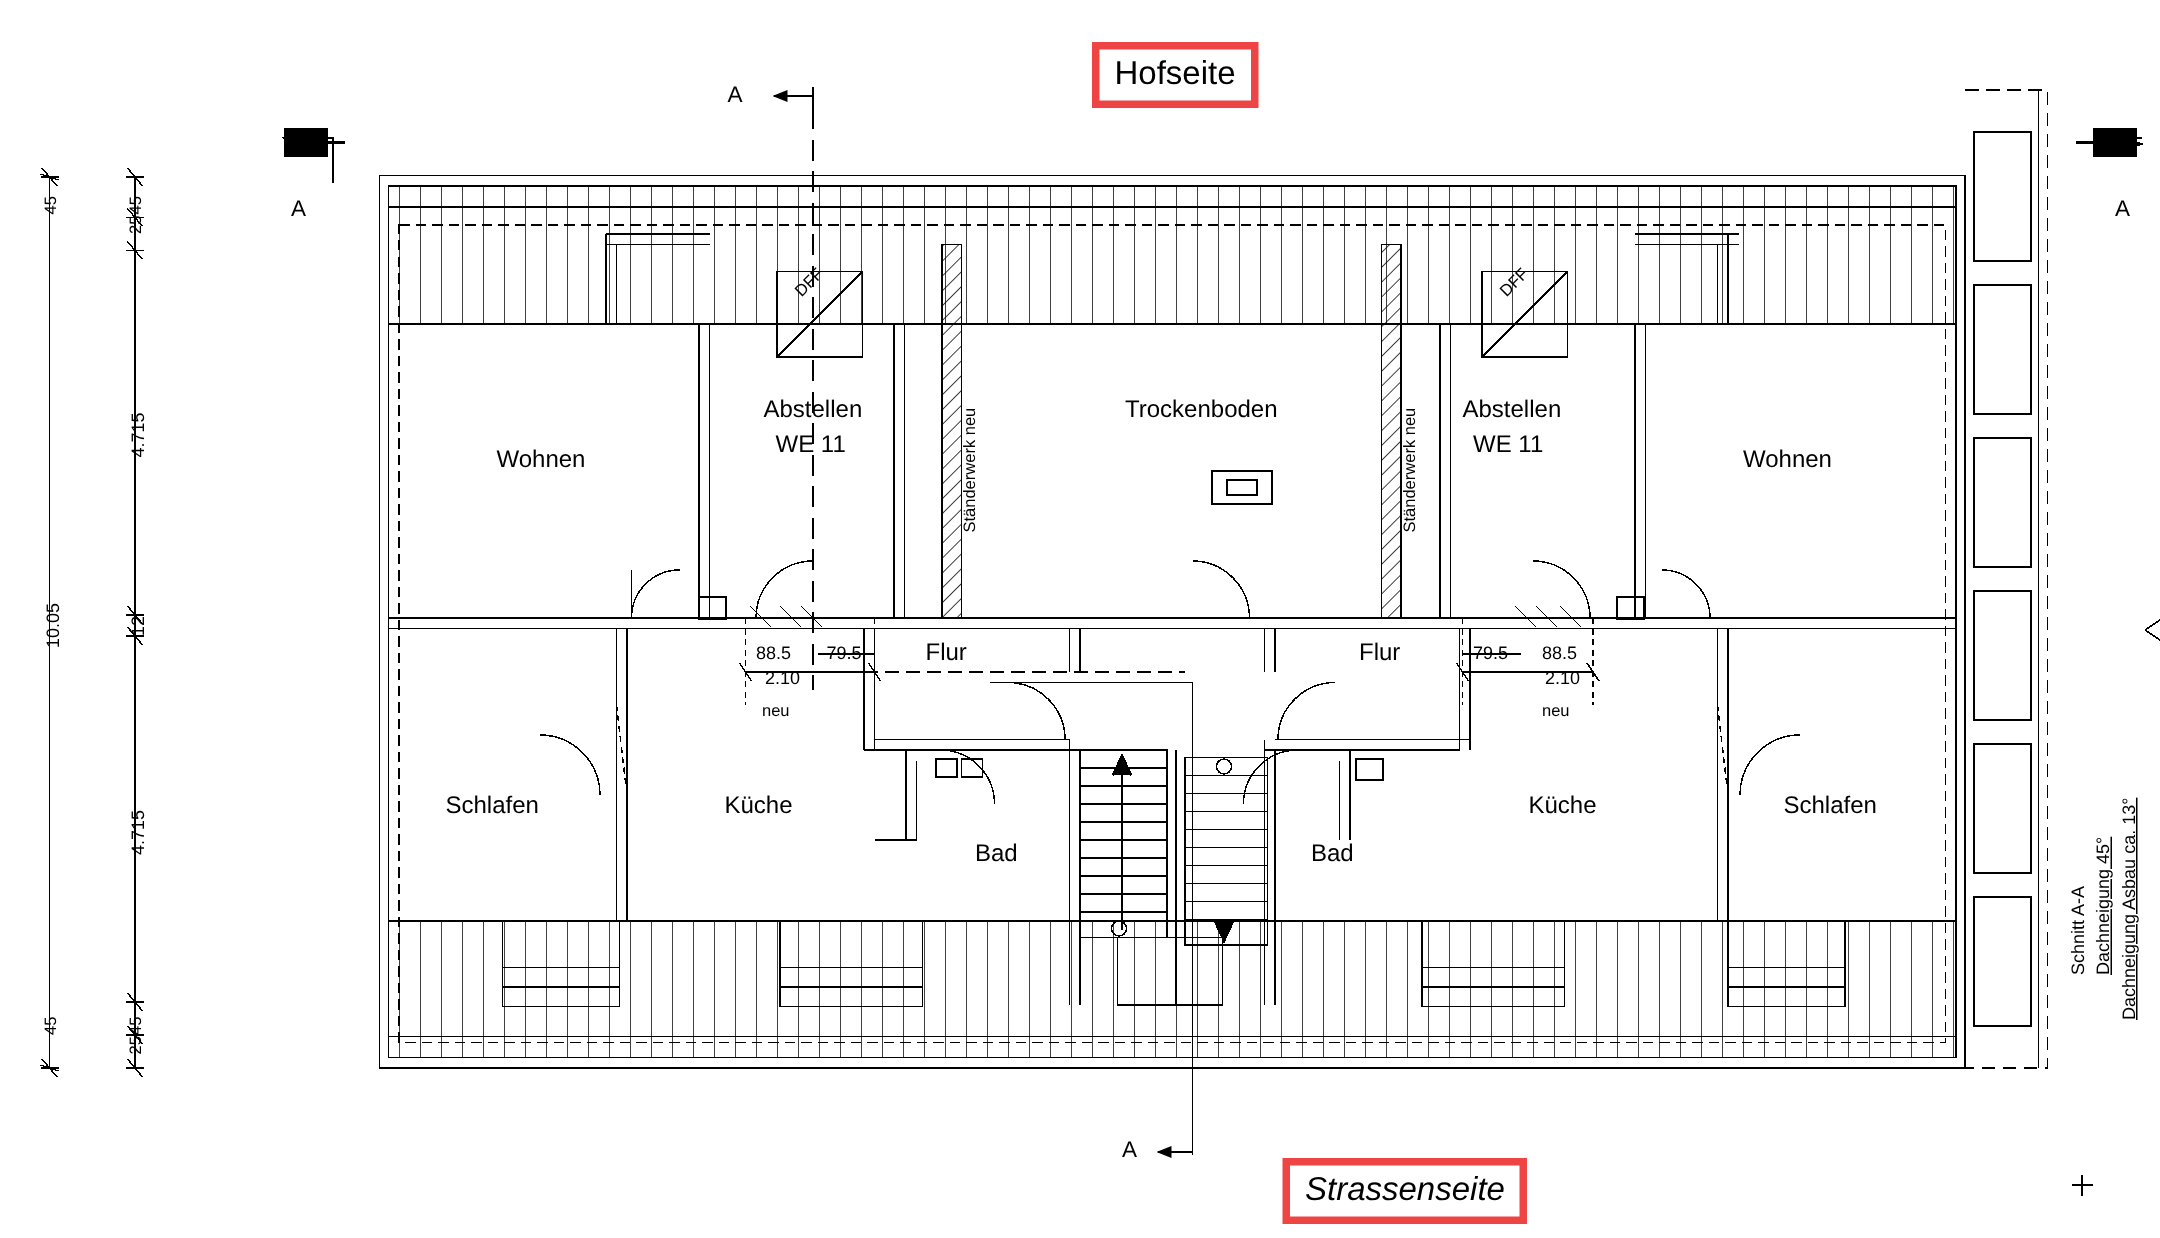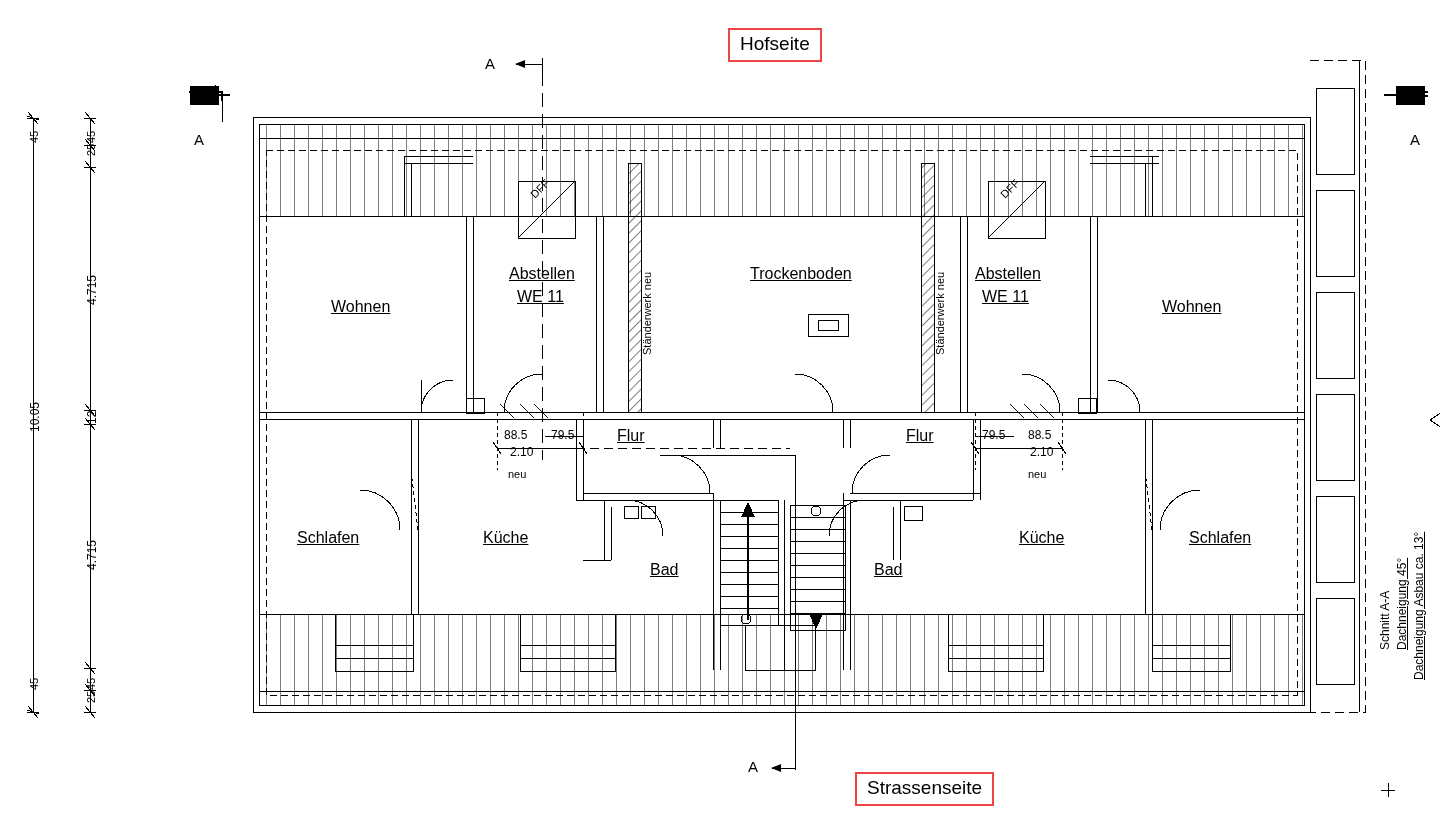--- a/index.html
+++ b/index.html
@@ -1,24 +1,24 @@
 <!DOCTYPE html>
 <html><head>
 <meta charset="utf-8">
 <style>
   html,body{margin:0;padding:0;background:#ffffff;}
   body{width:1440px;height:825px;position:relative;overflow:hidden;
        font-family:"Liberation Sans", sans-serif;color:#000;}
   #plan{position:absolute;left:0;top:0;width:1440px;height:825px;}
   .lbl{position:absolute;font-family:"Liberation Sans",sans-serif;color:#000;
        white-space:nowrap;}
-  .room{font-size:16px;text-decoration:underline;}
+  .room{font-size:16px;}
   .small{font-size:11px;}
   .dim{font-size:10px;}
-  .boxed{border:2px solid #ef4444;padding:3px 10px 5px 10px;font-size:19px;background:#fff;}
+  .boxed{border:5px solid #ef4444;padding:3px 10px 5px 10px;font-size:22px;background:#fff;}
 </style>
 </head>
 <body>
 
 <svg id="plan" viewBox="0 0 1440 825">
   <defs>
     <pattern id="hatch" width="7" height="7" patternUnits="userSpaceOnUse" patternTransform="rotate(45)">
       <line x1="0" y1="0" x2="0" y2="7" stroke="#000" stroke-width="1"></line>
     </pattern>
     <pattern id="roofH" width="14" height="10" patternUnits="userSpaceOnUse">
@@ -239,21 +239,21 @@
       </g>
       <path d="M500,404 L514,418 M520,404 L534,418 M534,404 L548,418" stroke-width="0.9"></path>
       <path d="M1024,404 L1038,418 M1040,404 L1054,418 M1010,404 L1024,418" stroke-width="0.9"></path>
     </g>
 
     <path d="M1381,790 L1395,790 M1388,783 L1388,797"></path>
   </g>
 </svg>
 
 <div class="lbl boxed" style="left:728px;top:28px;">Hofseite</div>
-<div class="lbl boxed" style="left:855px;top:772px;">Strassenseite</div>
+<div class="lbl boxed" style="left:855px;top:772px;font-style:italic;">Strassenseite</div>
 
 <div class="lbl room" style="left:331px;top:298px;">Wohnen</div>
 <div class="lbl room" style="left:509px;top:265px;">Abstellen</div>
 <div class="lbl room" style="left:517px;top:288px;">WE 11</div>
 <div class="lbl room" style="left:725px;top:265px;margin-left:25px;">Trockenboden</div>
 <div class="lbl room" style="left:975px;top:265px;">Abstellen</div>
 <div class="lbl room" style="left:982px;top:288px;">WE 11</div>
 <div class="lbl room" style="left:1162px;top:298px;">Wohnen</div>
 
 <div class="lbl room" style="left:297px;top:529px;">Schlafen</div>

